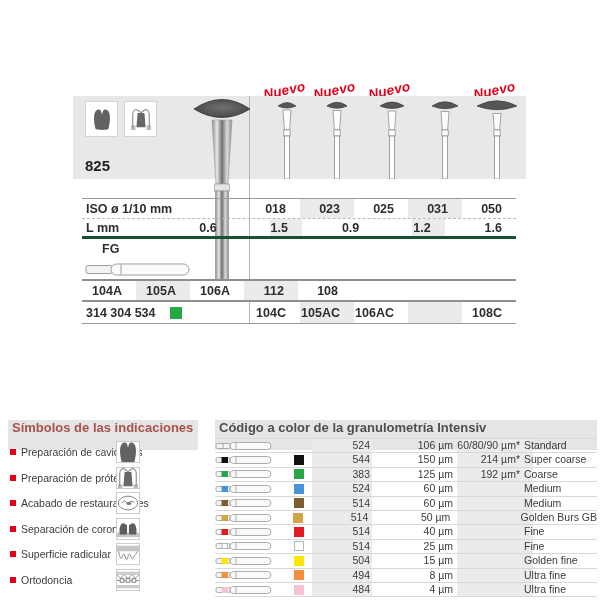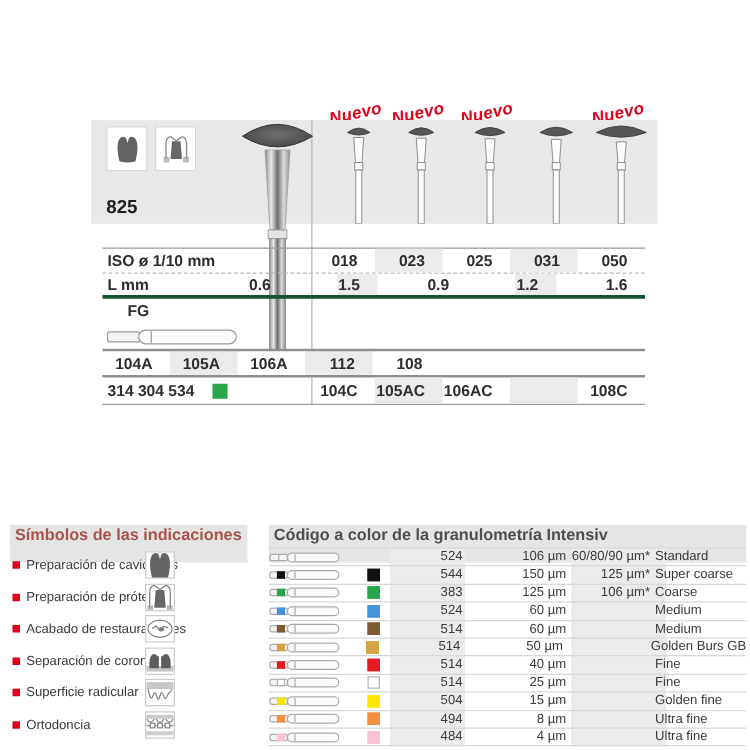--- a/index.html
+++ b/index.html
@@ -290,38 +290,38 @@
        <rect x="15" y="1.5" width="41" height="7" rx="3.5" fill="#fbfbfb" stroke="#ababab"></rect>
        <line x1="21" y1="2" x2="21" y2="8" stroke="#ababab"></line>
        <rect x="7" y="2.5" width="5.5" height="5" fill="#111111" stroke="#111111"></rect>
      </svg>
         </div>
         <div class="g-chip-cell">
           <span class="g-chip" style="background: rgb(17, 17, 17); border: 1px solid rgb(17, 17, 17);"></span>
         </div>
         <div class="g-code">544</div>
         <div class="g-grit">150 µm</div>
-        <div class="g-alt">125 µm*</div>
+        <div class="g-alt">214 µm*</div>
         <div class="g-name">Super coarse</div>
       </div>
       <div class="grit-row">
         <div class="g-bur">
           <svg width="58" height="10" viewBox="0 0 58 10">
        <rect x="1" y="2.5" width="14" height="5" rx="1.5" fill="#f4f4f4" stroke="#ababab"></rect>
        <rect x="15" y="1.5" width="41" height="7" rx="3.5" fill="#fbfbfb" stroke="#ababab"></rect>
        <line x1="21" y1="2" x2="21" y2="8" stroke="#ababab"></line>
        <rect x="7" y="2.5" width="5.5" height="5" fill="#2aa64a" stroke="#2aa64a"></rect>
      </svg>
         </div>
         <div class="g-chip-cell">
           <span class="g-chip" style="background: rgb(42, 166, 74); border: 1px solid rgb(42, 166, 74);"></span>
         </div>
         <div class="g-code">383</div>
         <div class="g-grit">125 µm</div>
-        <div class="g-alt">106 µm*</div>
+        <div class="g-alt">192 µm*</div>
         <div class="g-name">Coarse</div>
       </div>
       <div class="grit-row">
         <div class="g-bur">
           <svg width="58" height="10" viewBox="0 0 58 10">
        <rect x="1" y="2.5" width="14" height="5" rx="1.5" fill="#f4f4f4" stroke="#ababab"></rect>
        <rect x="15" y="1.5" width="41" height="7" rx="3.5" fill="#fbfbfb" stroke="#ababab"></rect>
        <line x1="21" y1="2" x2="21" y2="8" stroke="#ababab"></line>
        <rect x="7" y="2.5" width="5.5" height="5" fill="#4693dd" stroke="#4693dd"></rect>
      </svg>

